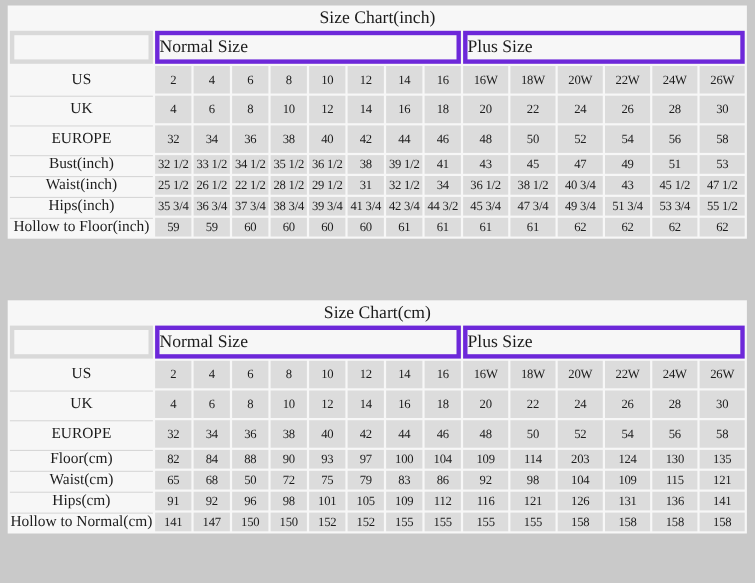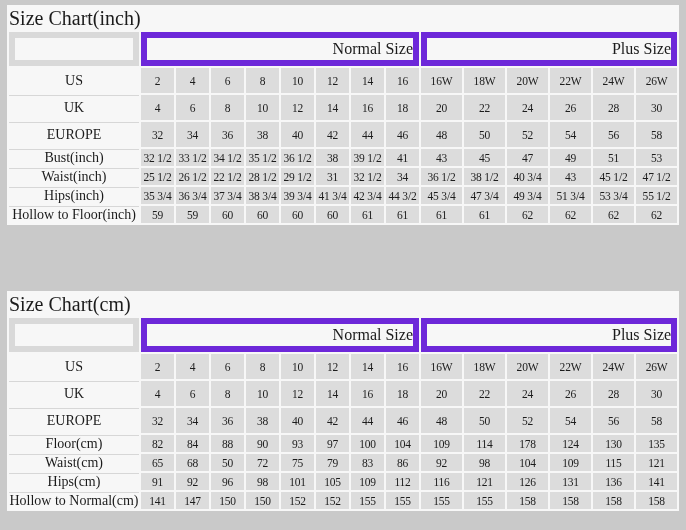--- a/index.html
+++ b/index.html
@@ -14,43 +14,44 @@
     color: #1b1b1b;
     position: relative;
     overflow: hidden;
   }
   .panel {
     position: absolute;
     left: 7px;
     width: 672px;
   }
   #panel-inch { top: 5px; }
-  #panel-cm   { top: 291px; }
+  #panel-cm   { top: 273px; }
 
   table.size-chart {
     table-layout: fixed;
     width: 672px;
     border-collapse: separate;
     border-spacing: 2px;
     background: #f7f7f7;
   }
   col.c-label  { width: 130px; }
   col.c-normal { width: 33px; }
   col.c-plus   { width: 41px; }
 
   tr.title-row td {
     height: 19px;
-    font-size: 20px;
+    text-align: center;
+    font-size: 16px;
     padding: 0;
   }
   tr.header-row td {
     height: 22px;
-    text-align: right;
+    text-align: left;
     font-size: 16px;
-    border: 6px solid #6d28d9;
+    border: 4px solid #6d28d9;
     padding: 0;
   }
   tr.header-row td.corner {
     border-color: #d9d9d9;
   }
   th.row-label {
     background: #f7f7f7;
     font-weight: normal;
     font-size: 14px;
     text-align: center;
@@ -316,21 +317,21 @@
           <td class="data">82</td>
           <td class="data">84</td>
           <td class="data">88</td>
           <td class="data">90</td>
           <td class="data">93</td>
           <td class="data">97</td>
           <td class="data">100</td>
           <td class="data">104</td>
           <td class="data">109</td>
           <td class="data">114</td>
-          <td class="data">178</td>
+          <td class="data">203</td>
           <td class="data">124</td>
           <td class="data">130</td>
           <td class="data">135</td>
         </tr>
         <tr class="r-mid">
           <th class="row-label">Waist(cm)</th>
           <td class="data">65</td>
           <td class="data">68</td>
           <td class="data">50</td>
           <td class="data">72</td>

